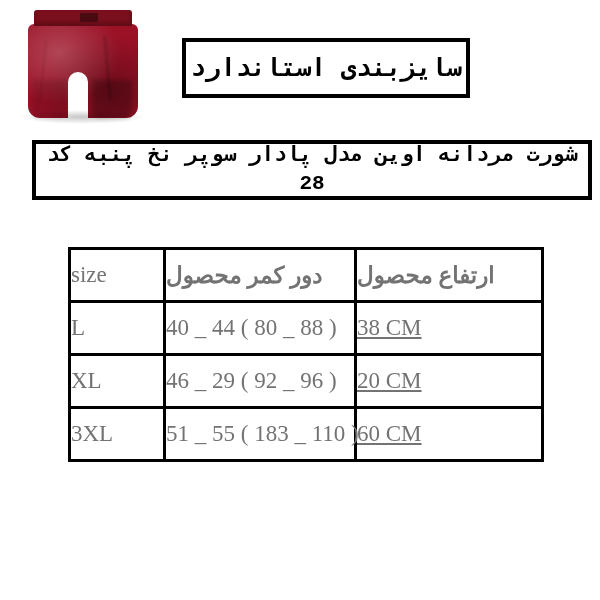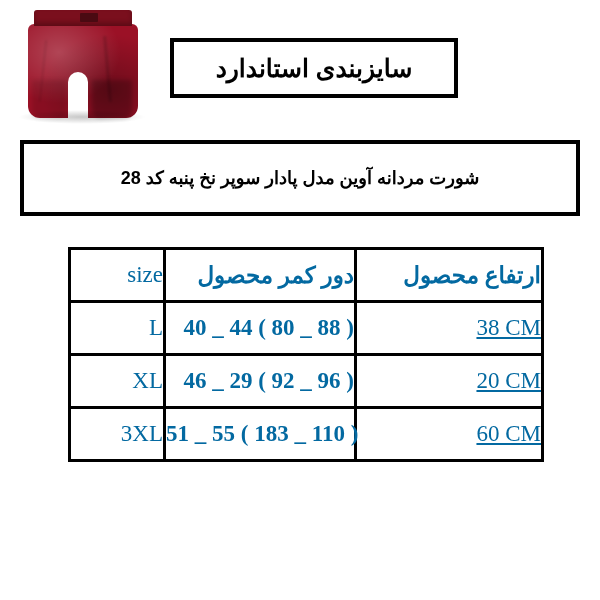--- a/index.html
+++ b/index.html
@@ -131,56 +131,57 @@
     border: 4px solid #000000;
     background: #ffffff;
     box-sizing: border-box;
     display: flex;
     align-items: center;
     justify-content: center;
     text-align: center;
     direction: rtl;
     font-weight: bold;
     color: #000000;
-    font-family: Liberation Sans, sans-serif;
+    font-family: Liberation Mono, monospace;
+    margin-left: 12px;
   }
   .title-box-1 {
     left: 170px;
     top: 38px;
     width: 288px;
     height: 60px;
     font-size: 25px;
     letter-spacing: 0px;
   }
   .title-box-2 {
     left: 20px;
     top: 140px;
     width: 560px;
-    height: 76px;
-    font-size: 18px;
+    height: 60px;
+    font-size: 21px;
     padding: 0 10px;
     line-height: 1.35;
     align-items: center;
   }
 
   
   .size-table {
     position: absolute;
     left: 68px;
     top: 247px;
     width: 464px;
     border-collapse: collapse;
     table-layout: fixed;
   }
   .size-table td {
     border: 3px solid #000000;
     height: 50px;
-    text-align: right;
+    text-align: left;
     vertical-align: middle;
-    color: #0369a1;
+    color: #737373;
     font-family: "Liberation Serif", serif;
     font-size: 23px;
     padding: 0;
   }
   .size-table .col-size { width: 92px; }
   .size-table .col-waist { width: 188px; }
   .size-table .col-height { width: 184px; }
 
   .hdr-fa {
     font-family: "DejaVu Sans", sans-serif;
@@ -191,21 +192,21 @@
   }
   .hdr-en {
     font-family: "Liberation Serif", serif;
     font-size: 23px;
   }
   .cell-size {
     font-size: 24px;
   }
   .cell-waist {
     font-size: 21px;
-    font-weight: bold;
+    font-weight: normal;
     white-space: nowrap;
   }
   .cell-height {
     font-size: 23px;
     text-decoration: underline;
   }
 </style>
 </head>
 <body>
 

